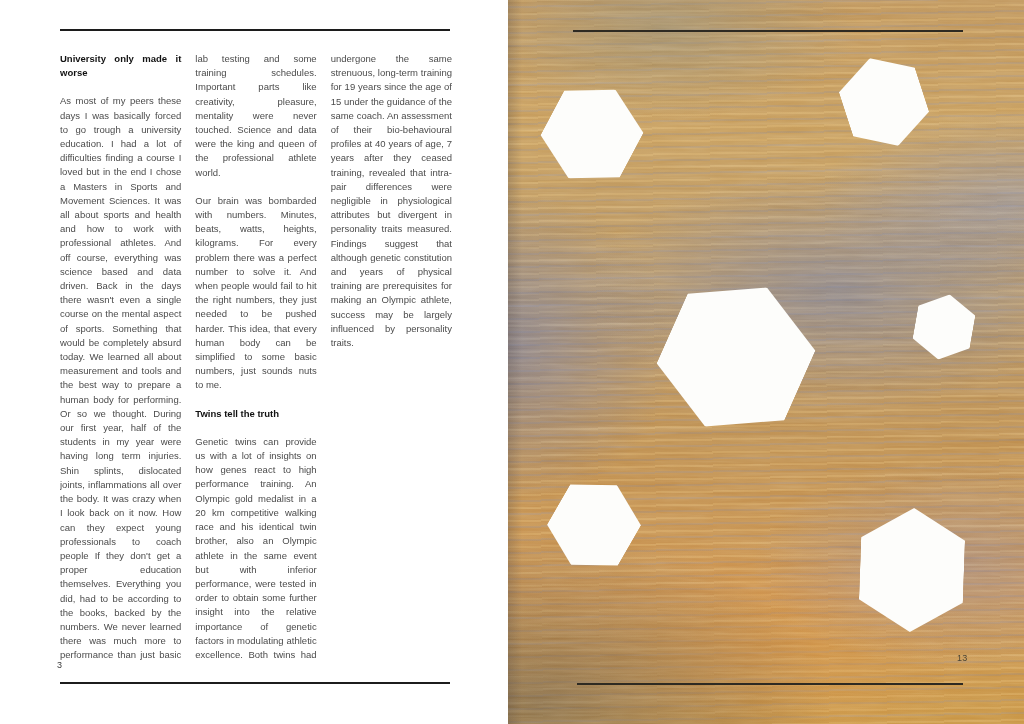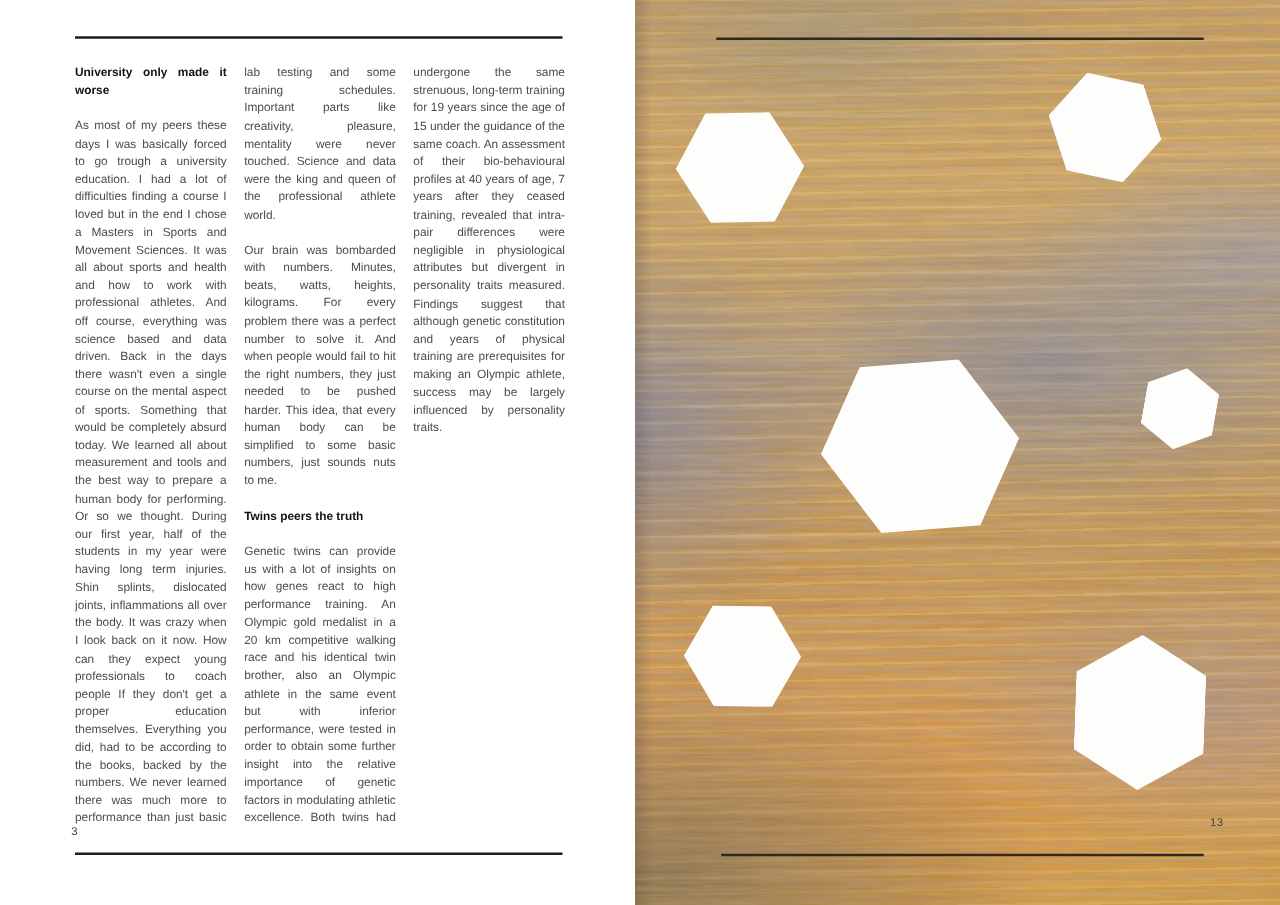--- a/index.html
+++ b/index.html
@@ -99,35 +99,35 @@
   .hex-1 { left: 39px;  top: 84px;  width: 90px;  height: 100px; transform: rotate(28deg); }
   .hex-2 { left: 336px; top: 56px;  width: 80px;  height: 92px;  transform: rotate(-18deg); }
   .hex-3 { left: 158px; top: 281px; width: 140px; height: 152px; transform: rotate(24deg); }
   .hex-4 { left: 407px; top: 294px; width: 58px;  height: 66px;  transform: rotate(10deg); }
   .hex-5 { left: 45px;  top: 479px; width: 82px;  height: 92px;  transform: rotate(30deg); }
   .hex-6 { left: 352px; top: 508px; width: 104px; height: 124px; transform: rotate(2deg); }
 
   .page-right .rule { background: #2e2a22; }
   .page-right .rule-top    { left: 65px; top: 30px;  width: 390px; }
   .page-right .rule-bottom { left: 69px; top: 683px; width: 386px; }
-  .folio-right { left: 460px; top: 653px; color: #4a4436; }
+  .folio-right { left: 449px; top: 653px; color: #4a4436; }
 </style>
 </head>
 <body>
 
 <div class="spread">
 
   <section class="page-left">
     <div class="rule rule-top"></div>
 
     <article class="article">
       <h2>University only made it worse</h2>
       <p>As most of my peers these days I was basically forced to go trough a university education. I had a lot of difficulties finding a course I loved but in the end I chose a Masters in Sports and Movement Sciences. It was all about sports and health and how to work with professional athletes. And off course, everything was science based and data driven. Back in the days there wasn't even a single course on the mental aspect of sports. Something that would be completely absurd today. We learned all about measurement and tools and the best way to prepare a human body for performing. Or so we thought. During our first year, half of the students in my year were having long term injuries. Shin splints, dislocated joints, inflammations all over the body. It was crazy when I look back on it now. How can they expect young professionals to coach people If they don't get a proper education themselves. Everything you did, had to be according to the books, backed by the numbers. We never learned there was much more to performance than just basic lab testing and some training schedules. Important parts like creativity, pleasure, mentality were never touched. Science and data were the king and queen of the professional athlete world.</p>
       <p>Our brain was bombarded with numbers. Minutes, beats, watts, heights, kilograms. For every problem there was a perfect number to solve it. And when people would fail to hit the right numbers, they just needed to be pushed harder. This idea, that every human body can be simplified to some basic numbers, just sounds nuts to me.</p>
-      <h2>Twins peers the truth</h2>
+      <h2>Twins tell the truth</h2>
       <p>Genetic twins can provide us with a lot of insights on how genes react to high performance training. An Olympic gold medalist in a 20 km competitive walking race and his identical twin brother, also an Olympic athlete in the same event but with inferior performance, were tested in order to obtain some further insight into the relative importance of genetic factors in modulating athletic excellence. Both twins had undergone the same strenuous, long-term training for 19 years since the age of 15 under the guidance of the same coach. An assessment of their bio-behavioural profiles at 40 years of age, 7 years after they ceased training, revealed that intra-pair differences were negligible in physiological attributes but divergent in personality traits measured. Findings suggest that although genetic constitution and years of physical training are prerequisites for making an Olympic athlete, success may be largely influenced by personality traits.</p>
     </article>
 
     <div class="rule rule-bottom"></div>
     <div class="folio folio-left">3</div>
   </section>
 
   <section class="page-right">
 
     <svg class="grain" width="516" height="724" viewBox="0 0 516 724" xmlns="http://www.w3.org/2000/svg">

